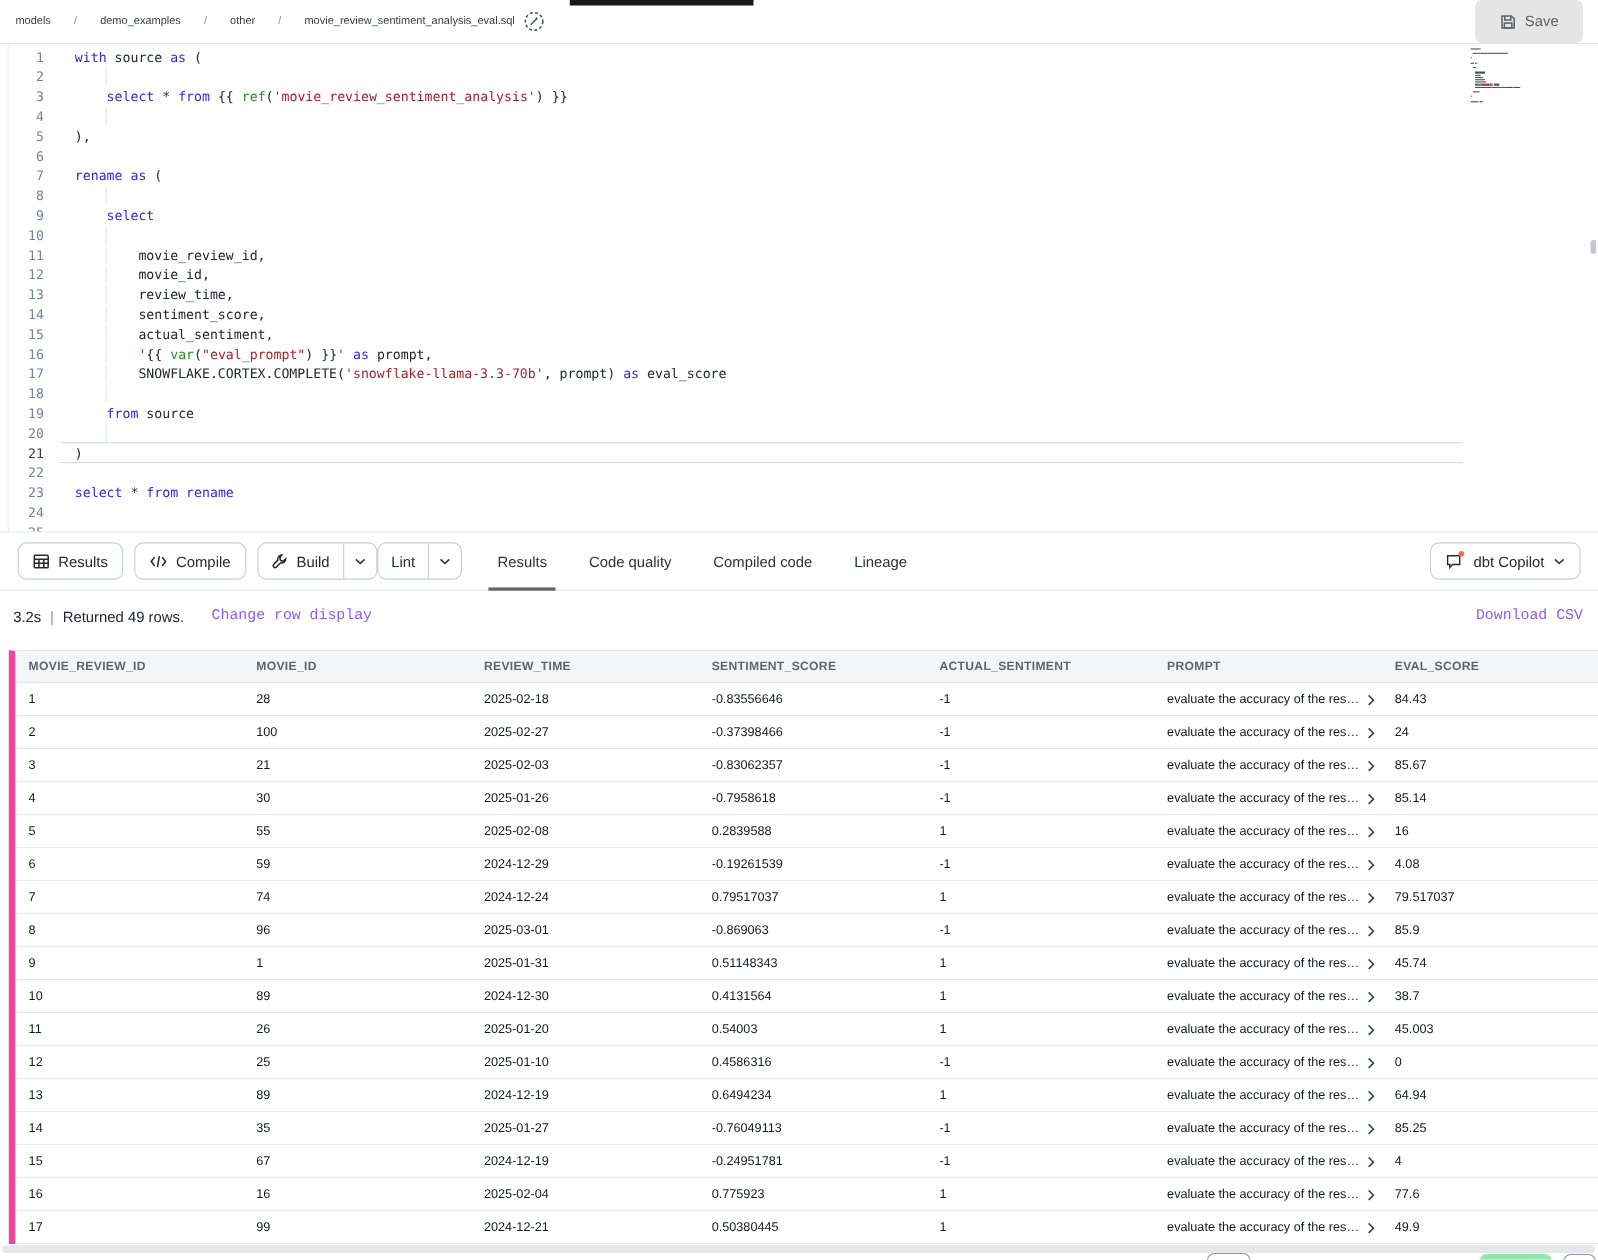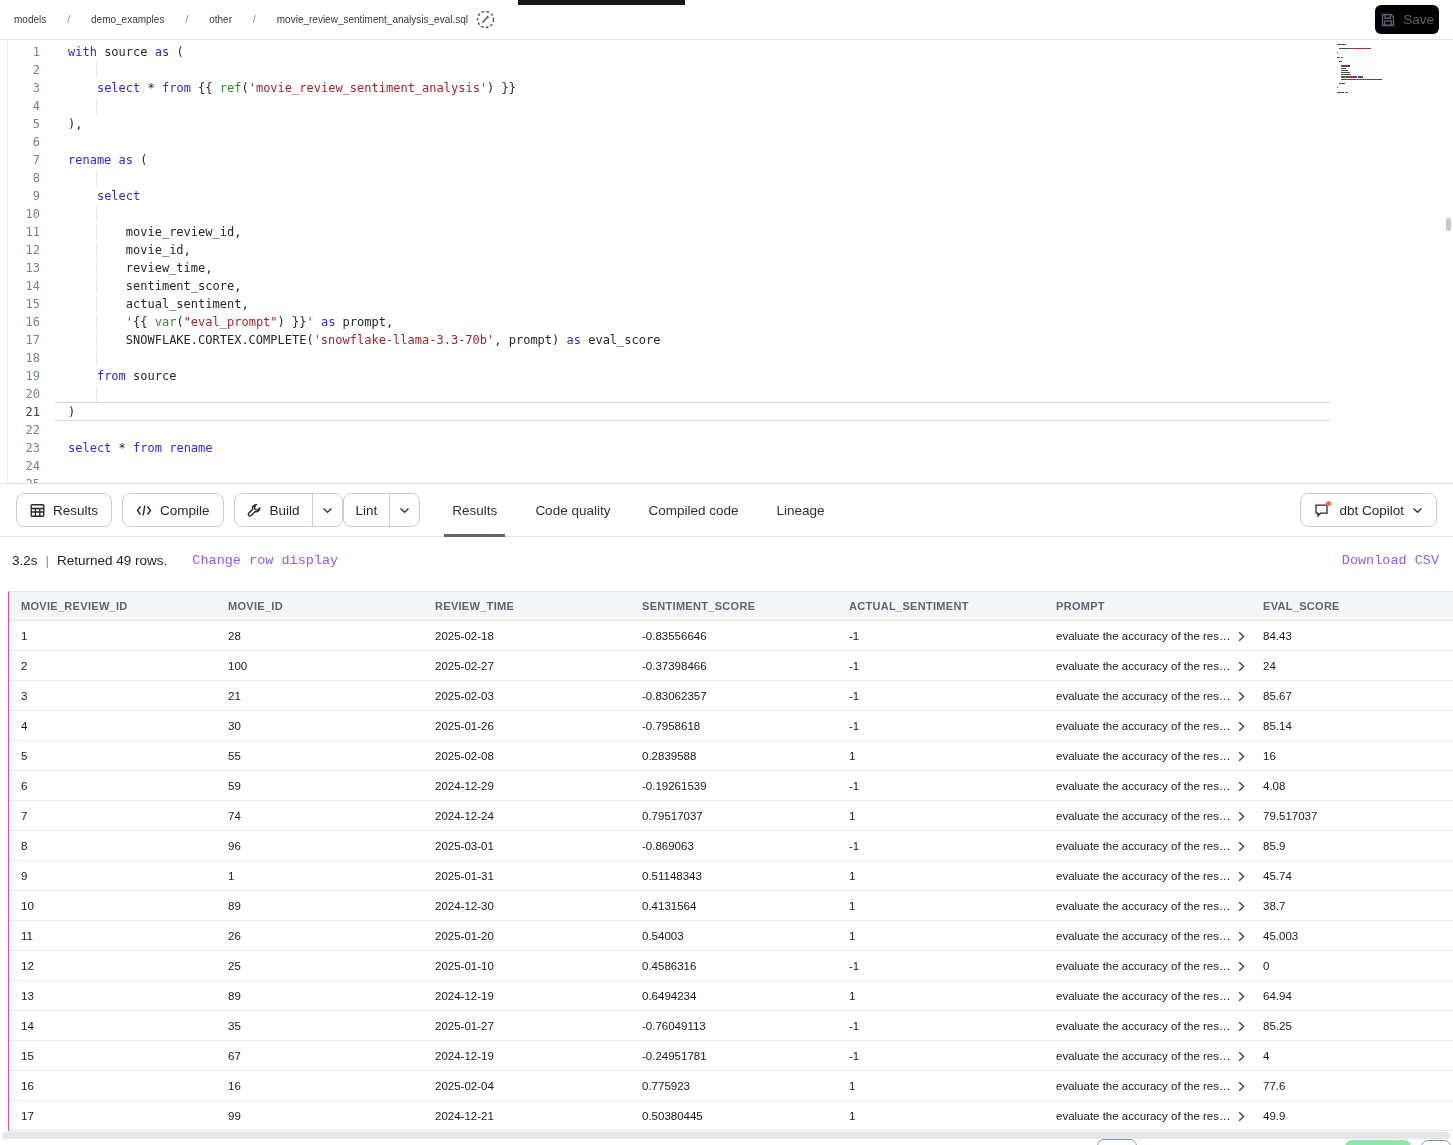--- a/index.html
+++ b/index.html
@@ -7,21 +7,21 @@
     font-family:"Liberation Sans", sans-serif; color:#22262e; position:relative; }
 
   
   .top-strip { position:absolute; left:518px; top:0; width:167px; height:5px; background:#17181a; z-index:40; }
 
   
   .topbar { height:40px; border-bottom:1px solid #e4e6ea; display:flex; align-items:center; padding:0 14px; background:#fff; position:relative; z-index:5;}
   .breadcrumb { font-size:10px; color:#343a44; display:flex; align-items:center; gap:21px; }
   .breadcrumb .sep { color:#80879\32 ; color:#838a95; }
   .file-status { margin-left:8px; width:19px; height:19px; display:flex; align-items:center; justify-content:center; }
-  .save-btn { margin-left:auto; display:flex; align-items:center; gap:7px; background:#000000; border:none; border-radius:6px; height:29px; padding:0 5px; font-size:13.5px; color:#59626e; font-family:inherit; cursor:pointer; }
+  .save-btn { margin-left:auto; display:flex; align-items:center; gap:7px; background:#e5e5e5; border:none; border-radius:6px; height:39px; padding:0 22px; font-size:13.5px; color:#59626e; font-family:inherit; cursor:pointer; }
 
   
   .editor { position:relative; height:443px; background:#fff; overflow:hidden; }
   .editor-left-line { position:absolute; left:7px; top:0; bottom:0; width:1px; background:#eceef2; }
   .gutter { position:absolute; left:0; top:3px; width:55px; text-align:right; font-family:"DejaVu Sans Mono", monospace; font-size:12px; line-height:18px; color:#70839f; padding-right:15px; user-select:none; }
   .gutter .active { color:#333b48; }
   .code { position:absolute; left:55px; top:3px; right:0; font-family:"DejaVu Sans Mono", monospace; font-size:12px; line-height:18px; white-space:pre; }
   .code-line { position:relative; height:18px; padding-left:13px; }
   .indent-guide { position:absolute; left:41px; top:1px; bottom:1px; width:1px; background:#e4e7ec; }
   .tok-kw { color:#2f2cd6; }
@@ -49,21 +49,21 @@
   .copilot { margin-left:auto; }
 
   
   .statusbar { height:46px; display:flex; align-items:center; padding:0 12px 0 12px; font-size:13.5px; color:#20252d;text-align:right; }
   .statusbar .divider { margin:0 8px; color:#8b919b; }
   .link { color:#8b5cf6; cursor:pointer; text-decoration:none; font-size:13.5px;font-family:Liberation Mono, monospace; }
   .statusbar .change { margin-left:25px; }
   .statusbar .dl { margin-left:auto; padding-right:2px; }
 
   
-  .rtable { margin:8px 0 0 8px; border-left:1px solid #ec4899; border-top:1px solid #e2e4e8; overflow:hidden; }
+  .rtable { margin:8px 0 0 8px; border-left:6px solid #ec4899; border-top:1px solid #e2e4e8; overflow:hidden; }
   .thead { display:grid; grid-template-columns:207px 207px 207px 207px 207px 207px 1fr; height:29px; align-items:center; background:#f4f5f7; border-bottom:1px solid #e2e4e8; padding-left:12px; }
   .thead div { font-size:11px; font-weight:700; letter-spacing:.3px; color:#5b6470; font-family:"Liberation Sans", sans-serif; }
   .trow { display:grid; grid-template-columns:207px 207px 207px 207px 207px 207px 1fr; height:30px; align-items:center; border-bottom:1px solid #e7e9ed; padding-left:12px; background:#fff; }
   .trow div { font-size:11.5px; color:#15181e; }
   .cell-prompt { display:flex; align-items:center; gap:7px; }
   .cell-prompt .chev { display:flex; cursor:pointer; margin-top:1px; }
 
   
   .hscroll { position:absolute; left:2px; right:3px; top:1132px; height:7px; border-radius:4px; background:#e5e7eb; }
   .f-btn1 { position:absolute; left:1097px; top:1139px; width:40px; height:14px; border:1.5px solid #8e96a3; border-radius:7px; background:#fff; }

